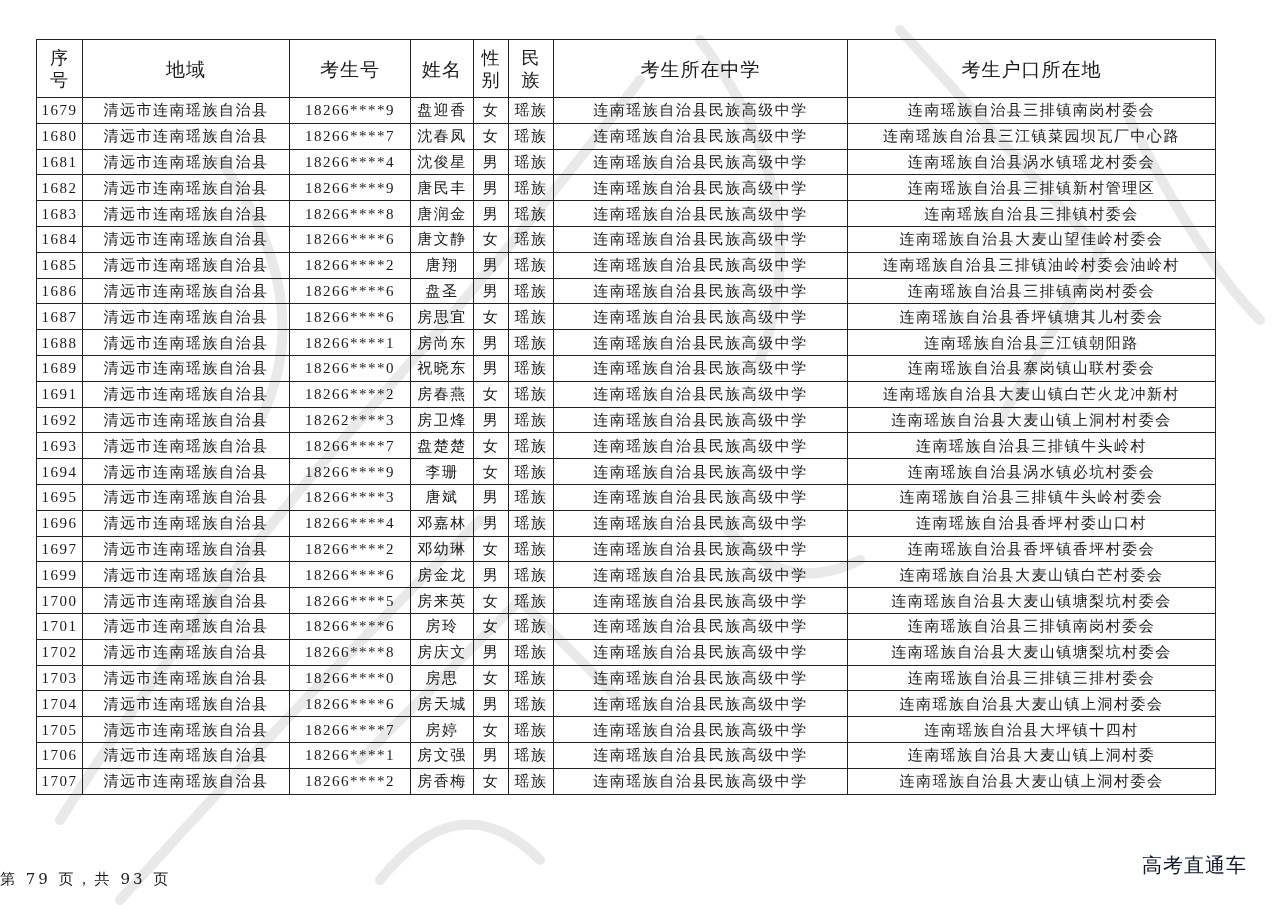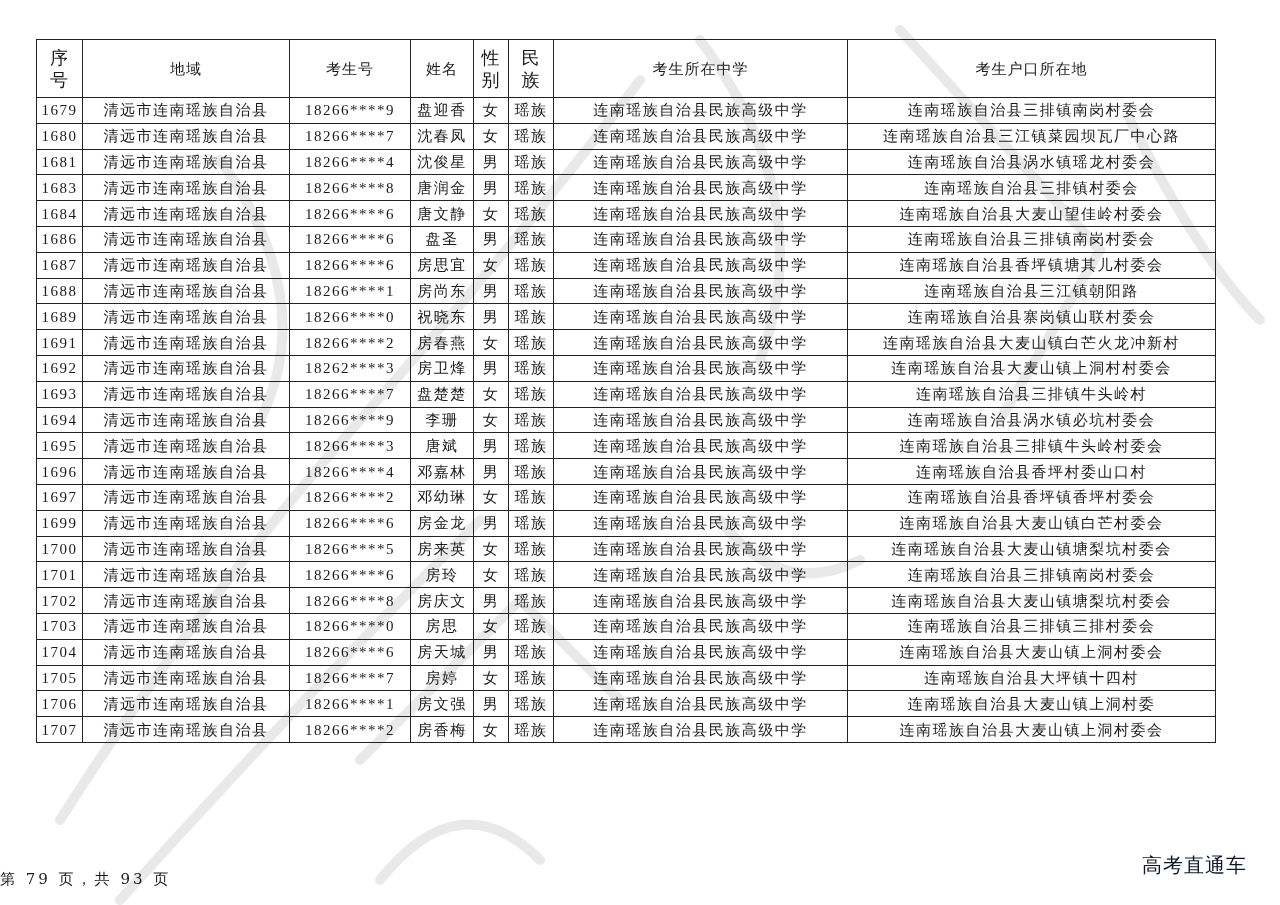--- a/index.html
+++ b/index.html
@@ -10,21 +10,21 @@
   .watermark-layer { position: absolute; inset: 0; pointer-events: none; z-index: 0; }
   .watermark-layer svg { width: 1280px; height: 905px; }
   table.roster {
     position: absolute; left: 36px; top: 39px; border-collapse: collapse; z-index: 1;
     table-layout: fixed; width: 1179px; background: transparent;
   }
   table.roster th, table.roster td {
     border: 1.5px solid #222; text-align: center; padding: 0; white-space: nowrap; overflow: hidden;
   }
   table.roster th {
-    height: 57px; font-size: 15px; font-weight: normal; line-height: 22px; letter-spacing: 1px;
+    height: 57px; font-size: 19px; font-weight: normal; line-height: 22px; letter-spacing: 1px;
   }
   table.roster th.stack { font-size: 18px; line-height: 22px; }
   table.roster td { height: 24.8px; font-size: 15px; line-height: 16px; letter-spacing: 1.5px; }
   td.num { font-family: "Liberation Serif", "DejaVu Serif", serif; font-size: 16px; letter-spacing: 0; }
   td.id  { font-family: "Liberation Serif", "DejaVu Serif", serif; font-size: 16px; letter-spacing: 0; }
   .footer {
     position: absolute; top: 870px; left: 0; width: 1280px; text-align: left;
     font-size: 15px; letter-spacing: 3px; z-index: 1;
   }
   .brand {
@@ -108,38 +108,58 @@
         <td class="num">1681</td>
         <td>清远市连南瑶族自治县</td>
         <td class="id">18266****4</td>
         <td>沈俊星</td>
         <td>男</td>
         <td>瑶族</td>
         <td>连南瑶族自治县民族高级中学</td>
         <td>连南瑶族自治县涡水镇瑶龙村委会</td>
       </tr>
       <tr>
+        <td class="num">1682</td>
+        <td>清远市连南瑶族自治县</td>
+        <td class="id">18266****9</td>
+        <td>唐民丰</td>
+        <td>男</td>
+        <td>瑶族</td>
+        <td>连南瑶族自治县民族高级中学</td>
+        <td>连南瑶族自治县三排镇新村管理区</td>
+      </tr>
+      <tr>
         <td class="num">1683</td>
         <td>清远市连南瑶族自治县</td>
         <td class="id">18266****8</td>
         <td>唐润金</td>
         <td>男</td>
         <td>瑶族</td>
         <td>连南瑶族自治县民族高级中学</td>
         <td>连南瑶族自治县三排镇村委会</td>
       </tr>
       <tr>
         <td class="num">1684</td>
         <td>清远市连南瑶族自治县</td>
         <td class="id">18266****6</td>
         <td>唐文静</td>
         <td>女</td>
         <td>瑶族</td>
         <td>连南瑶族自治县民族高级中学</td>
         <td>连南瑶族自治县大麦山望佳岭村委会</td>
+      </tr>
+      <tr>
+        <td class="num">1685</td>
+        <td>清远市连南瑶族自治县</td>
+        <td class="id">18266****2</td>
+        <td>唐翔</td>
+        <td>男</td>
+        <td>瑶族</td>
+        <td>连南瑶族自治县民族高级中学</td>
+        <td>连南瑶族自治县三排镇油岭村委会油岭村</td>
       </tr>
       <tr>
         <td class="num">1686</td>
         <td>清远市连南瑶族自治县</td>
         <td class="id">18266****6</td>
         <td>盘圣</td>
         <td>男</td>
         <td>瑶族</td>
         <td>连南瑶族自治县民族高级中学</td>
         <td>连南瑶族自治县三排镇南岗村委会</td>

